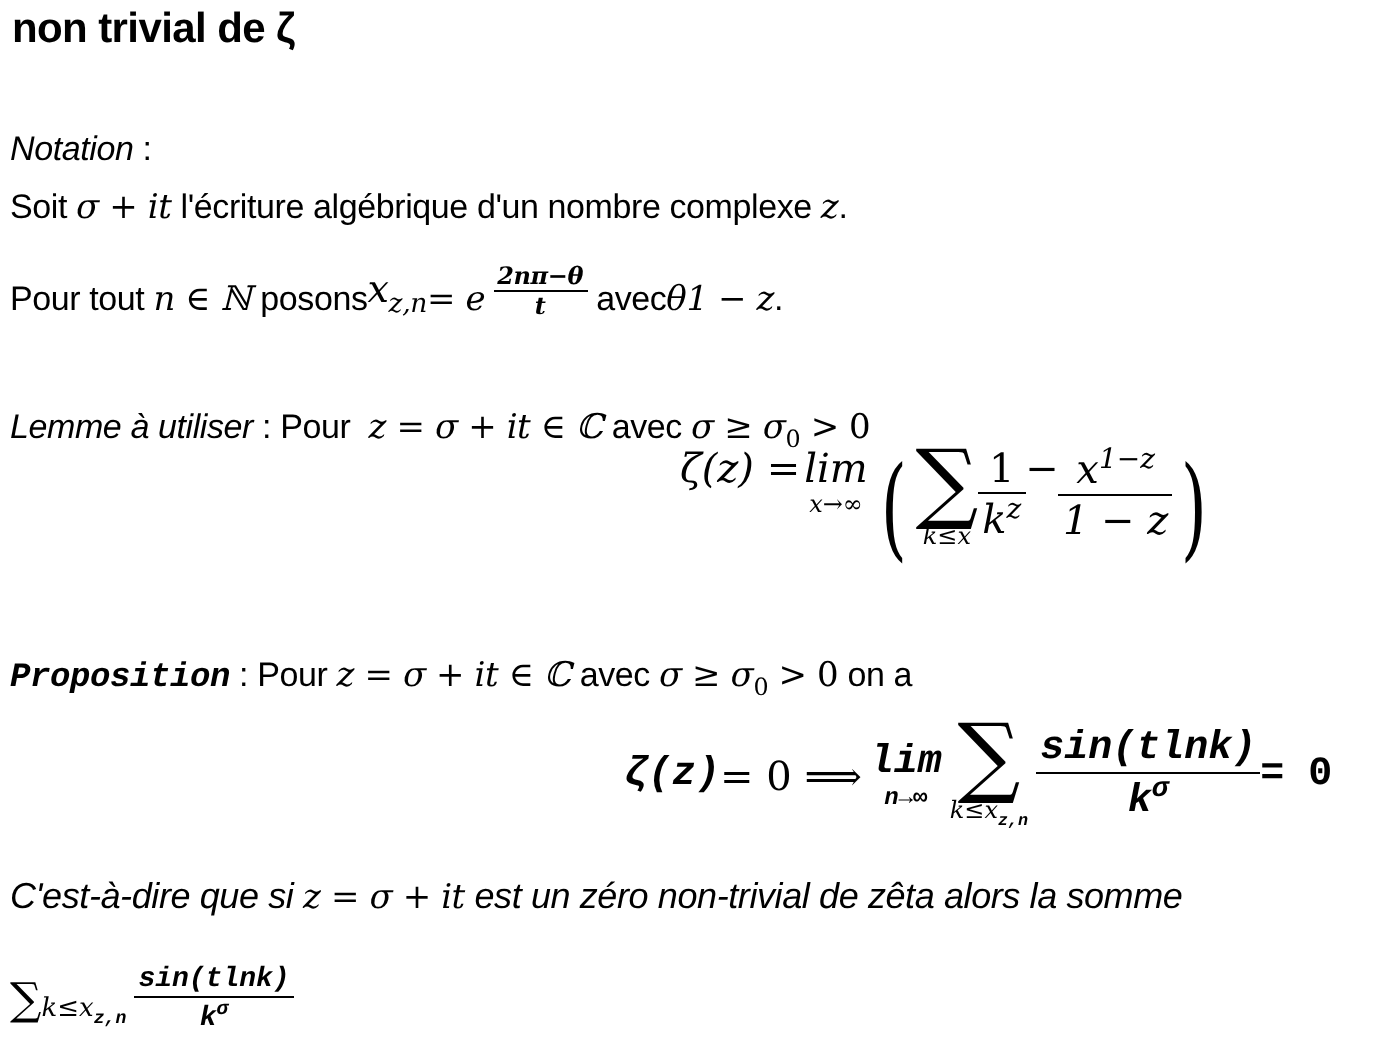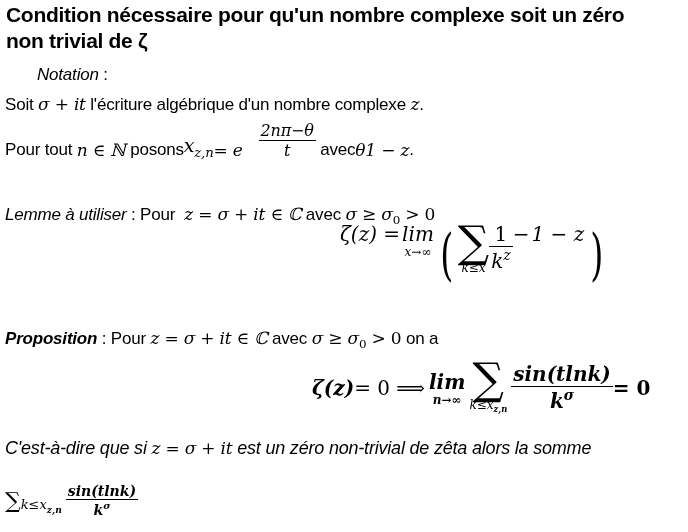--- a/index.html
+++ b/index.html
@@ -4,49 +4,48 @@
 <style>
   html, body { margin: 0; padding: 0; background: #ffffff; }
   body { width: 688px; height: 532px; overflow: hidden; position: relative;
          font-family: "Liberation Sans", sans-serif; color: #000; }
   .abs { position: absolute; white-space: nowrap; }
   .title { left: 6px; top: 2px; font-size: 21px; font-weight: bold; line-height: 26px; letter-spacing: -0.3px; }
   .txt { font-size: 17px; letter-spacing: -0.2px; }
   .m { font-family: "DejaVu Serif", serif; font-style: italic; }
   .mr { font-family: "DejaVu Serif", serif; font-style: normal; }
   .it { font-style: italic; }
-  .b { font-weight: bold; }
+  .b { font-weight: bold; font-family: Liberation Mono, monospace; }
   .frac { display: inline-block; vertical-align: middle; text-align: center; }
   .frac > span { display: block; padding: 0 2px; }
   .frac .num { border-bottom: 1.5px solid #000; }
   sub, sup { font-size: 70%; }
   .sum { font-family: "DejaVu Serif", serif; font-size: 44px; line-height: 40px; display: inline-block; }
   .under { display: inline-block; text-align: center; vertical-align: middle; }
   .under > span { display: block; }
   .small { font-size: 12px; line-height: 12px; }
   .paren { font-family: "DejaVu Serif", serif; font-size: 56px; font-weight: 200; vertical-align: middle; transform: scaleX(0.6); display: inline-block; }
 </style>
 </head>
 <body>
 
 <div class="abs title">
-  <div>Condition nécessaire pour qu'un nombre complexe soit un zéro</div>
   <div>non trivial de ζ</div>
 </div>
 
-<div class="abs txt" style="left:5px; top:65px;margin-left:32px;">
+<div class="abs txt" style="left:5px; top:65px;">
   <span class="it">Notation</span><span> :</span>
 </div>
 
 <div class="abs txt" style="left:5px; top:94px;">
   <span>Soit </span><span class="m">σ + it</span><span> l'écriture algébrique d'un nombre complexe </span><span class="m">z</span><span>.</span>
 </div>
 
 <div class="abs txt" style="left:5px; top:120px; height:40px; display:flex; align-items:flex-end;">
-  <span>Pour tout </span>&nbsp;<span class="m">n ∈ ℕ</span>&nbsp;<span> posons </span><span class="m" style="font-size:19px;"><span>x</span><sub>z,n</sub></span><span class="m"> = e</span><span class="frac m" style="font-size:16px; vertical-align:14px; margin-left:16px;">
+  <span>Pour tout </span>&nbsp;<span class="m">n ∈ ℕ</span>&nbsp;<span> posons </span><span class="m" style="font-size:19px;"><span>x</span><sub>z,n</sub></span><span class="m"> = e</span><span class="frac m" style="font-size:12px; vertical-align:14px; margin-left:4px;font-weight:bold;">
       <span class="num">2nπ−θ</span>
       <span>t</span>
     </span>&nbsp;<span> avec </span><span class="m">θ</span><span class="m">1 − z</span><span>.</span>
 </div>
 
 <div class="abs txt" style="left:5px; top:204px;">
   <span class="it">Lemme à utiliser</span><span> : Pour </span>&nbsp;<span class="m">z = σ + it ∈ ℂ</span><span> avec </span><span class="m"><span>σ ≥ σ</span><sub class="mr">0</sub><span class="mr"> &gt; 0</span></span>
 </div>
 
 <div class="abs" style="left:340px; top:222px; height:80px; display:flex; align-items:flex-start; font-size:20px;">
@@ -59,20 +58,21 @@
   <span class="under">
       <span class="sum">∑</span>
       <span class="small m">k≤x</span>
     </span>
   <span class="frac m">
       <span class="num mr">1</span>
       <span><span>k</span><sup>z</sup></span>
     </span>
   <span class="mr"> − </span>
   <span class="frac m">
+      <span class="num"><span>x</span><sup>1−z</sup></span>
       <span>1 − z</span>
     </span>
   <span class="paren">)</span>
 </div>
 
 <div class="abs txt" style="left:5px; top:328px;">
   <span class="it b">Proposition</span><span> :  Pour </span><span class="m">z = σ + it ∈ ℂ</span><span> avec </span><span class="m"><span>σ ≥ σ</span><sub class="mr">0</sub><span class="mr"> &gt; 0</span></span><span> on a</span>
 </div>
 
 <div class="abs" style="left:288px; top:350px; height:75px; display:flex; align-items:center; font-size:20px;margin-left:24px;">

